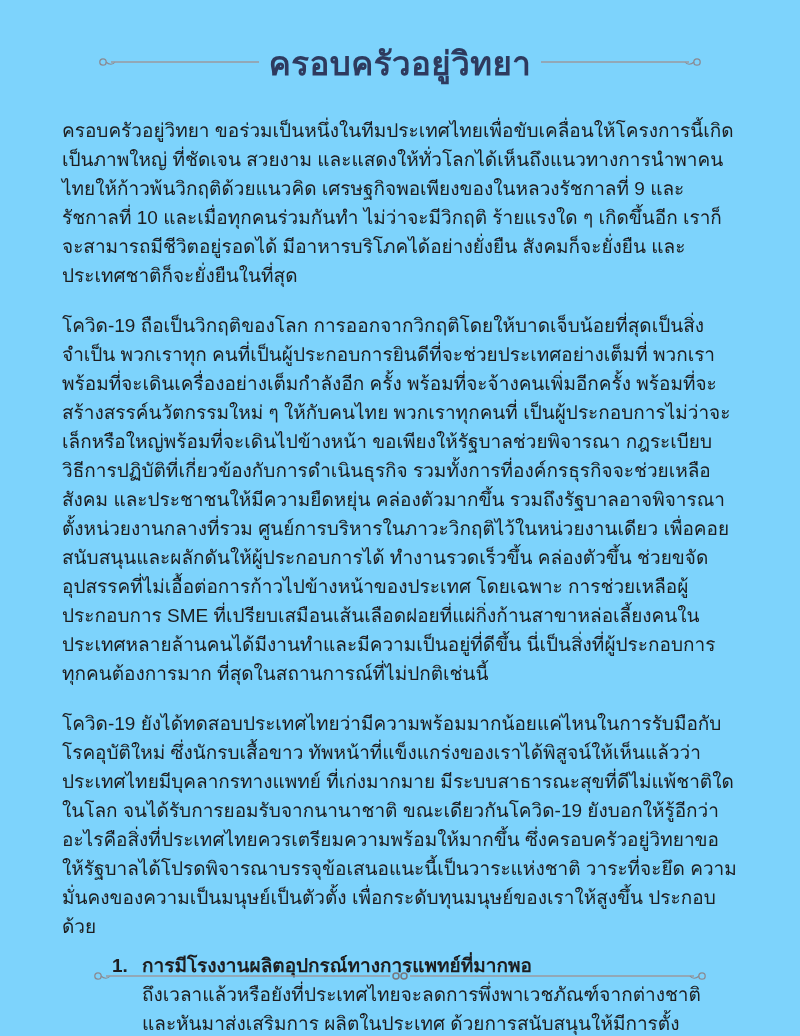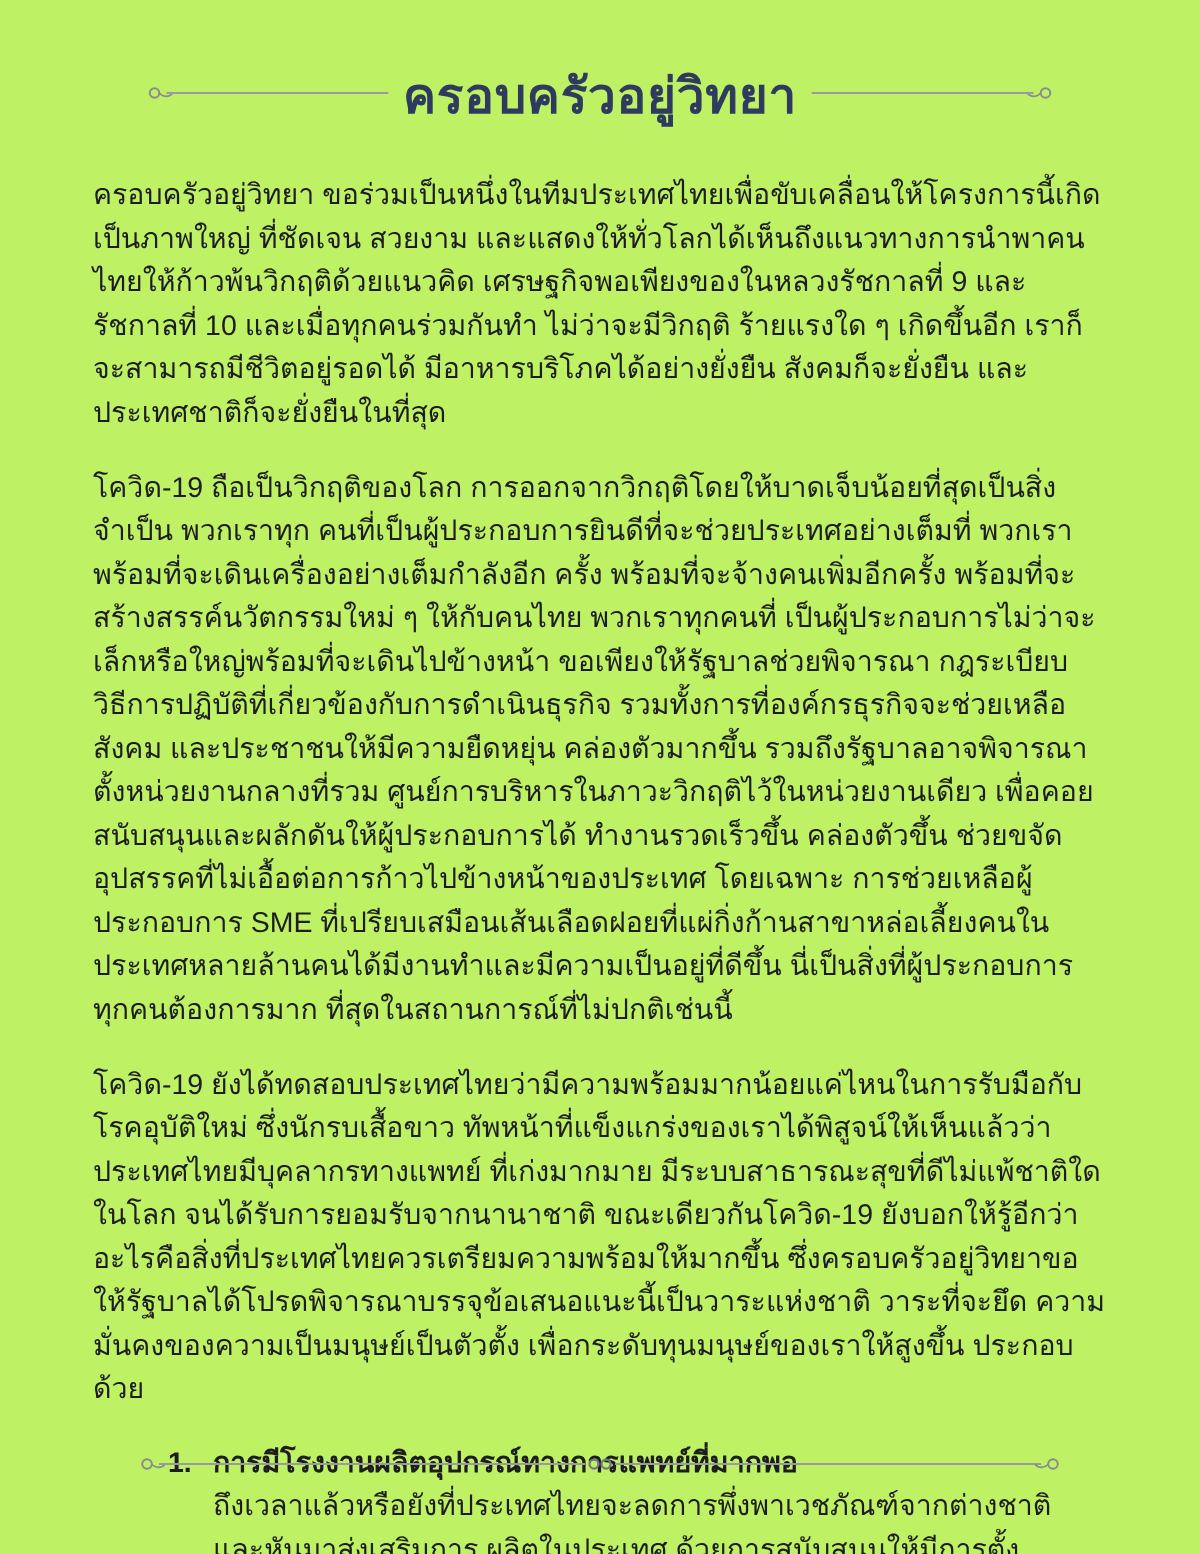--- a/index.html
+++ b/index.html
@@ -6,21 +6,21 @@
   html, body { background: #ffffff; }
   body {
     font-family: "Liberation Sans", "DejaVu Sans", sans-serif;
     color: #1d1d1f;
   }
   .page {
     position: relative;
     width: 800px;
     height: 1036px;
     margin: 0 auto;
-    background: #bef264;
+    background: #7dd3fc;
     padding: 38px 62px 0 62px;
     overflow: hidden;
   }
   
   .masthead {
     display: flex;
     align-items: center;
     justify-content: center;
     gap: 8px;
     margin-bottom: 26px;
@@ -36,21 +36,21 @@
     line-height: 1.1;
     padding: 0 2px;
   }
   
   .doc-body {
     font-size: 19px;
     line-height: 29px;
     text-align: left;
   }
   .doc-body p { margin-bottom: 21px; }
-  .doc-body p:last-of-type { margin-bottom: 20px; }
+  .doc-body p:last-of-type { margin-bottom: 10px; }
   
   .num-list { margin-left: 50px; }
   .num-item { display: flex; align-items: flex-start; }
   .num-item .num {
     font-weight: bold;
     width: 30px;
     flex: 0 0 30px;
     line-height: 29px;
   }
   .num-item .item-content { flex: 1 1 auto; }

